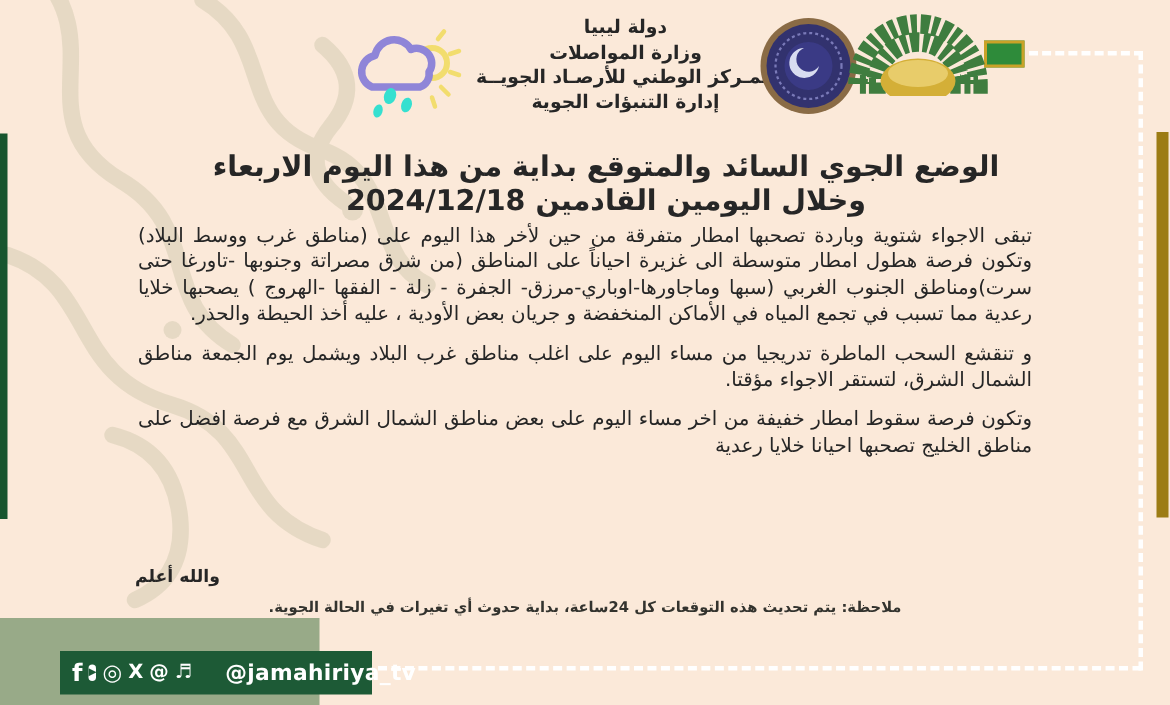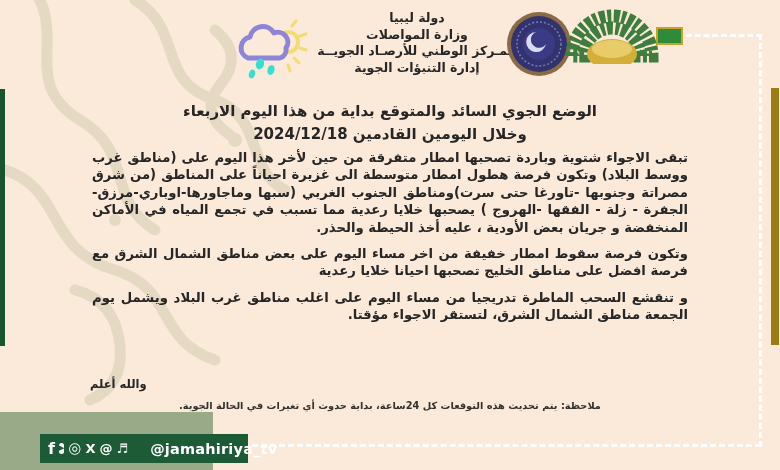--- a/index.html
+++ b/index.html
@@ -20,25 +20,25 @@
   .dash-bottom{left:252px; top:444px; width:509px; border-top:3px dashed #fff;}
   .green-square{position:absolute; left:656px; top:27px; width:23px; height:14px;
     background:#2e8b3a; border:2px solid #c9a227;}
   
   .org-block{position:absolute; left:303px; top:10px; width:228px; text-align:center;
     direction:rtl; font-weight:bold; font-size:12.5px; line-height:16.5px;}
   .cloud-logo{position:absolute; left:230px; top:12px;}
   .seal{position:absolute; left:506px; top:11px;}
   .tv-logo{position:absolute; left:562px; top:4px;}
   
-  .title{position:absolute; left:90px; top:100px; width:600px; text-align:center;
-    font-weight:bold; font-size:15px; line-height:23px;}
+  .title{position:absolute; left:104px; top:100px; width:600px; text-align:center;
+    font-weight:bold; font-size:19px; line-height:23px;}
   
   .body-text{position:absolute; left:92px; top:149px; width:596px;
-    direction:rtl; text-align:justify; font-weight:bold; font-size:13.2px; line-height:17.4px;}
+    direction:rtl; text-align:justify; font-weight:normal; font-size:13.2px; line-height:17.4px;}
   .body-text p{margin:0 0 9px 0;}
   
   .closing{position:absolute; left:90px; top:377px; width:600px; text-align:left;
     direction:rtl; font-weight:bold; font-size:11.5px;}
   .note{position:absolute; left:90px; top:400px; width:600px; text-align:center;
     direction:rtl; font-weight:bold; font-size:9.8px; color:#33332e;}
   
   .band{position:absolute; left:0; top:412px; width:213px; height:58px; background:#98aa88;}
   .social-pill{position:absolute; left:40px; top:434px; width:208px; height:29px;
     background:#1d5a36; color:#fff; display:flex; align-items:center;
@@ -114,22 +114,22 @@
     <ellipse cx="50" cy="45" rx="20" ry="9" fill="#e8cc6a"></ellipse>
   </svg>
 
   <div class="title">
     <div dir="rtl">الوضع الجوي السائد والمتوقع بداية من هذا اليوم الاربعاء</div>
     <div dir="ltr">2024/12/18 وخلال اليومين القادمين</div>
   </div>
 
   <div class="body-text">
     <p>تبقى الاجواء شتوية وباردة تصحبها امطار متفرقة من حين لأخر هذا اليوم على (مناطق غرب ووسط البلاد) وتكون فرصة هطول امطار متوسطة الى غزيرة احياناً على المناطق (من شرق مصراتة وجنوبها  -تاورغا حتى سرت)ومناطق الجنوب الغربي (سبها وماجاورها-اوباري-مرزق- الجفرة - زلة - الفقها -الهروج ) يصحبها خلايا رعدية مما تسبب في تجمع المياه في الأماكن المنخفضة و جريان  بعض الأودية ، عليه أخذ الحيطة والحذر.</p>
+    <p>و تنقشع السحب الماطرة تدريجيا من مساء اليوم على اغلب مناطق غرب البلاد ويشمل يوم الجمعة مناطق الشمال الشرق، لتستقر الاجواء مؤقتا.</p>
     <p>وتكون فرصة سقوط امطار خفيفة من اخر مساء اليوم على بعض مناطق الشمال الشرق مع فرصة افضل على مناطق الخليج تصحبها احيانا خلايا رعدية</p>
-    <p>و تنقشع السحب الماطرة تدريجيا من مساء اليوم على اغلب مناطق غرب البلاد ويشمل يوم الجمعة مناطق الشمال الشرق، لتستقر الاجواء مؤقتا.</p>
   </div>
 
   <div class="closing">والله أعلم</div>
   <div class="note">ملاحظة: يتم تحديث هذه التوقعات كل 24ساعة، بداية حدوث أي تغيرات في الحالة الجوية.</div>
 
   <div class="band"></div>
   <div class="social-pill">
     <span class="icon icon-fb">f</span>
     <span class="icon icon-yt">▶</span>
     <span class="icon icon-ig">◎</span>

